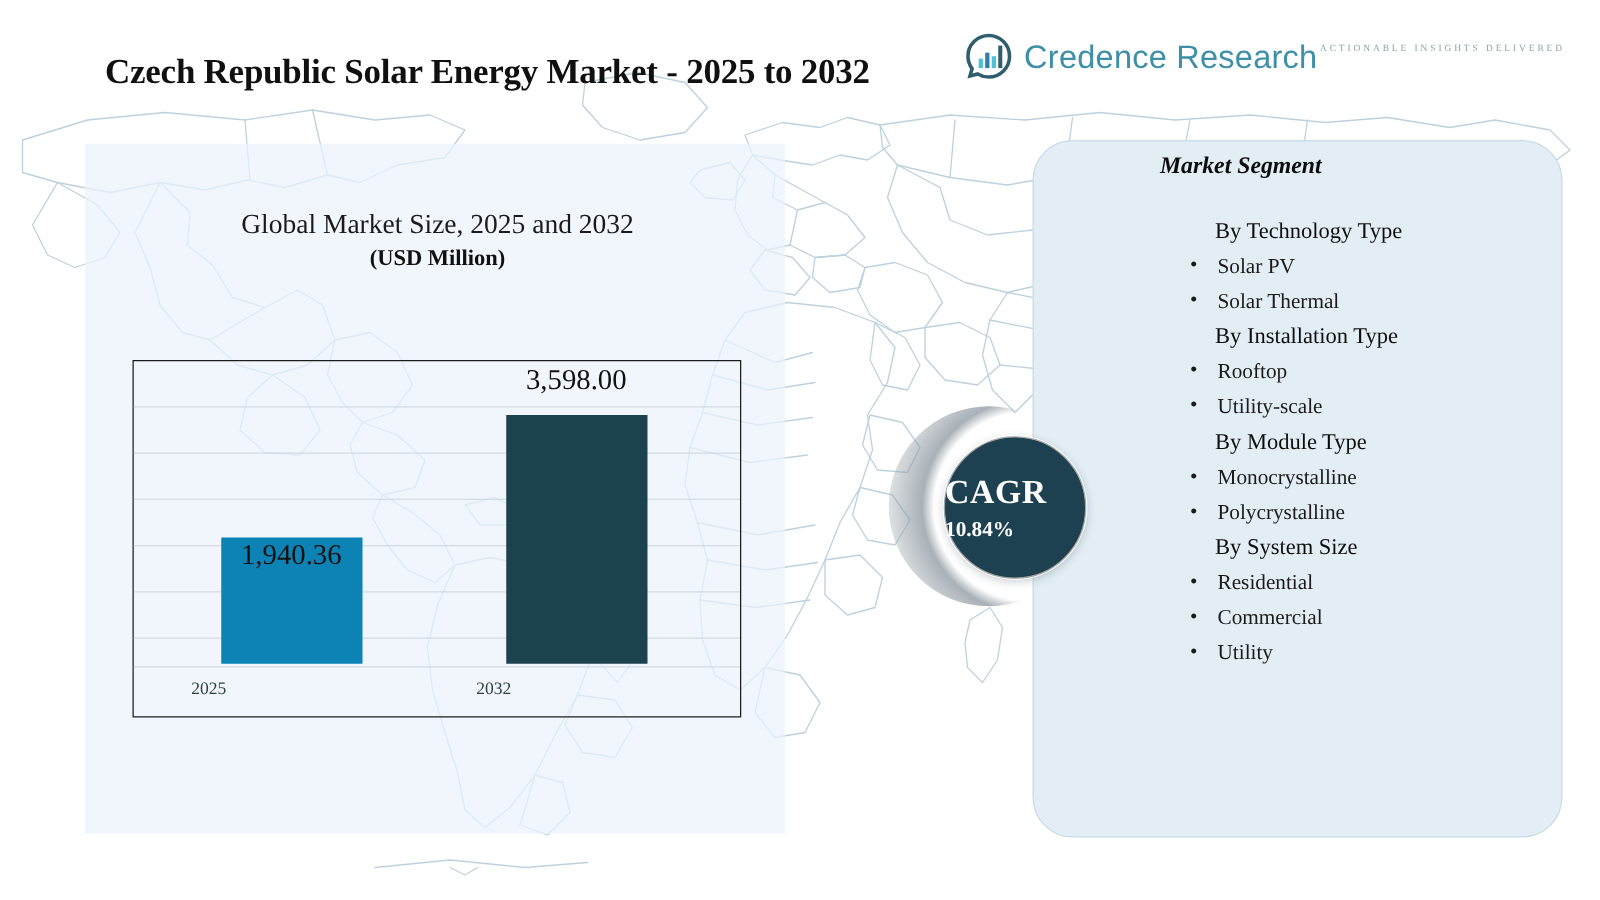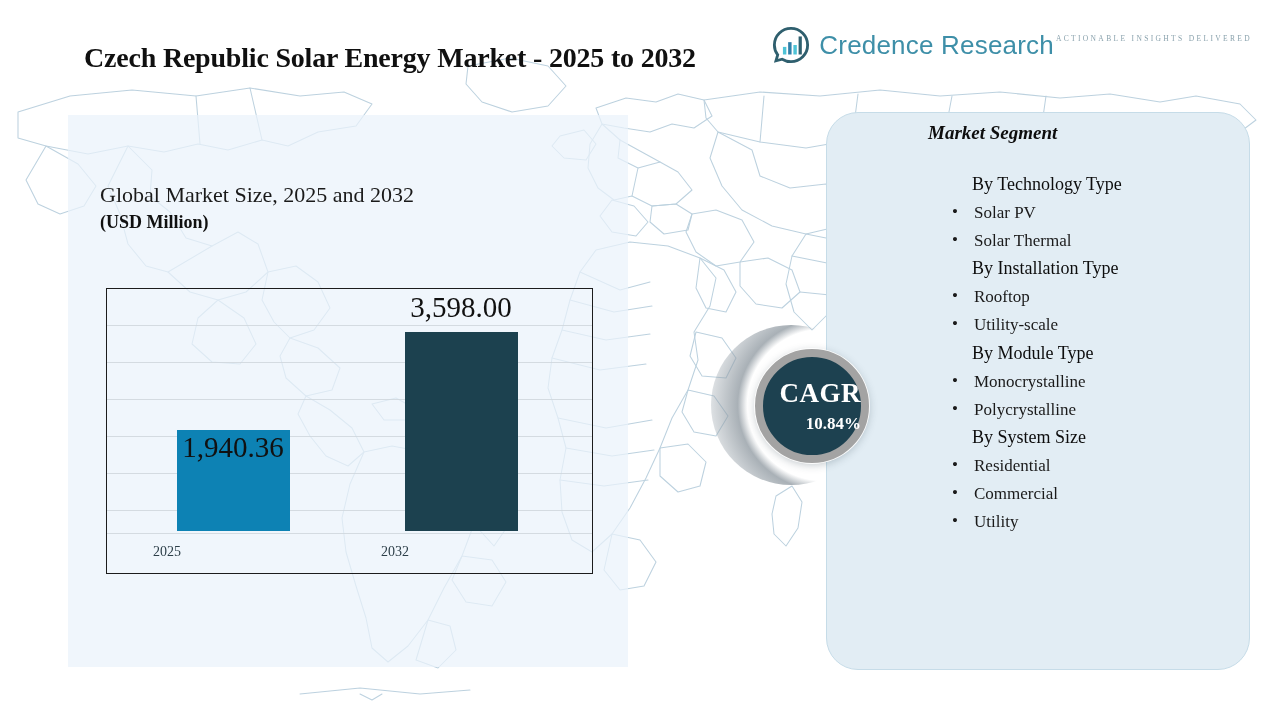--- a/index.html
+++ b/index.html
@@ -45,63 +45,63 @@
   }
   #logo-tag {
     font-family:Liberation Serif, serif;
     font-size:7.5px; color:#8aa2ad; letter-spacing:2.35px;
     margin-top:3px; margin-left:2px; text-transform:uppercase;
   }
 
   
   #chart-title-wrap {
     position:absolute; left:100px; top:166px; width:500px; z-index:5;
-    margin-top:16px;
+    text-align:center;
   }
   #chart-title { font-size:22px; color:#1a1a1a; }
   #chart-subtitle { font-size:18px; font-weight:bold; color:#101010; margin-top:4px; }
 
   #chart-box {
     position:absolute; left:106px; top:288px; width:487px; height:286px;
     border:1.6px solid #1c1c1c; background:transparent; z-index:5;
   }
   .gridline {
     position:absolute; left:0; width:100%; height:1px;
     background:#cfd6dc; opacity:.85;
   }
   .bar { position:absolute; bottom:42px; }
   #bar-2025 { left:70px;  width:113px; height:101px; background:#0d82b4; }
   #bar-2032 { left:298px; width:113px; height:199px; background:#1c414f; }
   .bar-value {
     position:absolute; text-align:center; width:160px;
-    font-size:29px; color:#111111; white-space:nowrap;
+    font-size:23px; color:#111111; white-space:nowrap;
   }
   #value-2025 { left:46px;  top:100px;margin-top:42px; }
   #value-2032 { left:274px; top:2px; }
   .bar-cat {
     position:absolute; bottom:13px; width:160px; 
     font-size:14px; color:#2c3e48;
   }
   #cat-2025 { left:46px; }
   #cat-2032 { left:274px; }
 
   
   #cagr-shadow {
     position:absolute; left:711px; top:325px; width:160px; height:160px;
     border-radius:50%;
     background:radial-gradient(circle at 70% 50%, rgba(150,160,168,0) 55%, rgba(140,150,158,.75) 62%, rgba(170,180,188,.25) 86%, rgba(255,255,255,0) 100%);
     z-index:3;
   }
   #cagr-badge {
     position:absolute; left:755px; top:349px; width:114px; height:114px;
     border-radius:50%; background:#1d4150;
-    border:8px solid #a3a3a3;
+    border:1px solid #a3a3a3;
     box-shadow:0 0 0 1px rgba(255,255,255,.9), 0 2px 8px rgba(40,60,75,.28);
     z-index:4;
-    display:flex; flex-direction:column; align-items:flex-end; justify-content:center;
+    display:flex; flex-direction:column; align-items:flex-start; justify-content:center;
   }
   #cagr-label { color:#ffffff; font-size:27px; font-weight:bold; letter-spacing:.5px; }
   #cagr-value { color:#ffffff; font-size:17px; font-weight:bold; margin-top:5px; }
 
   
   #segment-content {
     position:absolute; left:928px; top:122px; width:320px; z-index:5;
   }
   #segment-heading { font-size:19px; font-weight:bold; color:#0d0d0d;font-style:italic; }
   .segment-group { margin-top:0; }

